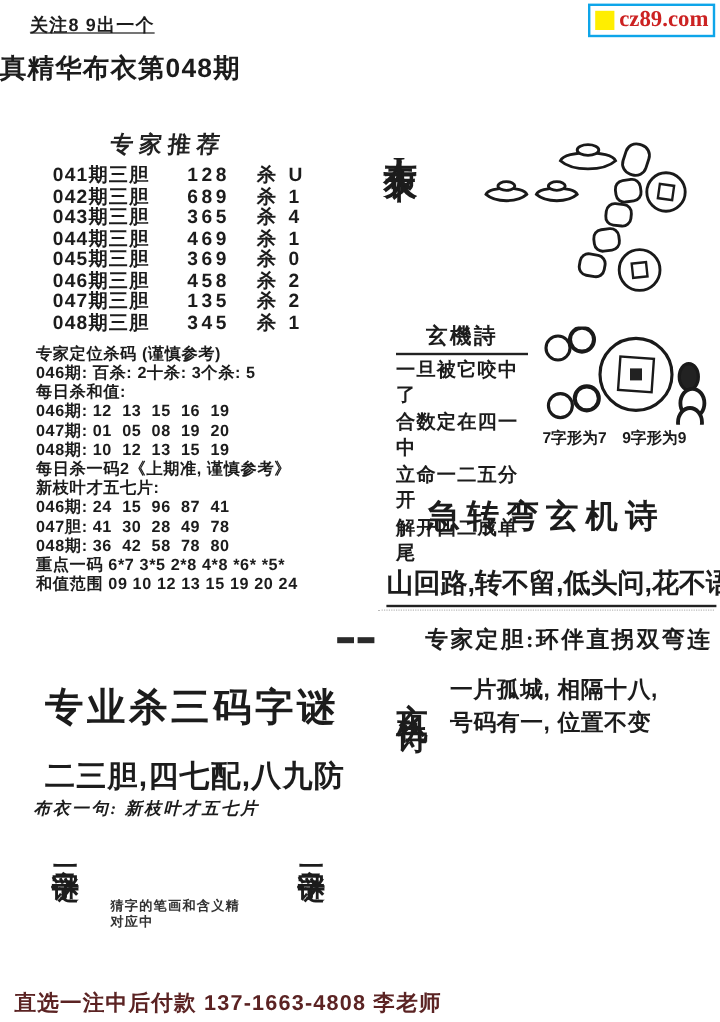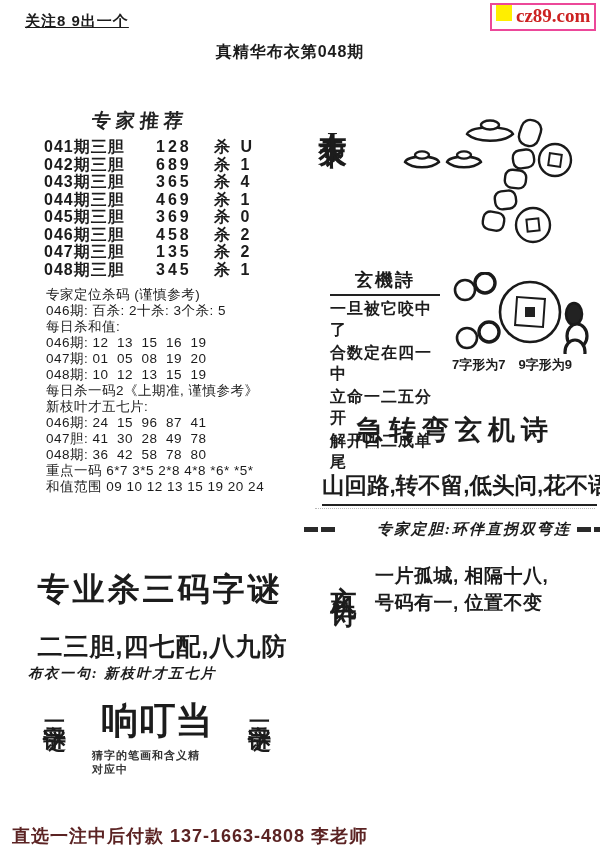--- a/index.html
+++ b/index.html
@@ -8,37 +8,37 @@
     font-family:"Liberation Sans", sans-serif;
     background:#ffffff; color:#1c1c1c;
     position:relative; overflow:hidden;
   }
   #sheet { position:absolute; inset:0; width:600px; height:852px; background:#fff; }
 
   
   .focus-note { position:absolute; left:25px; top:12px; font-size:15px; font-weight:bold;
     text-decoration:underline; letter-spacing:1px; }
   .logo { position:absolute; left:490px; top:3px; width:106px; height:28px;
-    border:2px solid #ec4899; background:#fff; display:flex; padding:0 4px; gap:4px; }
+    border:2px solid #0ea5e9; background:#fff; display:flex; align-items:center; padding:0 4px; gap:4px; }
   .logo .sq { width:16px; height:16px; background:#ffee00; flex:0 0 auto; }
   .logo .txt { color:#cc2222; font-family:"Liberation Serif", serif; font-weight:bold; font-size:19px; }
-  .sheet-title { position:absolute; left:0; top:42px; width:580px; text-align:center;
-    font-size:16px; font-weight:bold; letter-spacing:1px; }
+  .sheet-title { position:absolute; left:0; top:42px; width:580px; text-align:left;
+    font-size:22px; font-weight:bold; letter-spacing:1px; }
 
   
   .expert-header { position:absolute; left:92px; top:108px; font-size:19px; font-weight:bold;
     font-family:"Liberation Serif", serif; letter-spacing:5px; transform:skewX(-6deg); color:#222; }
   .dan-table { position:absolute; left:44px; top:138px; width:230px; }
   .dan-row { display:flex; font-size:16px; font-weight:bold; line-height:17.5px; letter-spacing:1px; }
   .dan-row .p { width:112px; }
   .dan-row .n { width:58px; letter-spacing:3px; }
   .dan-row .k { width:60px; letter-spacing:3px; }
 
   .kill-section { position:absolute; left:30px; top:287px; width:285px; }
-  .kline { font-size:13.5px; font-weight:normal; line-height:16px; white-space:pre; letter-spacing:0.5px;margin-left:16px; }
+  .kline { font-size:13.5px; font-weight:bold; line-height:16px; white-space:pre; letter-spacing:0.5px; }
 
   .riddle-title { position:absolute; left:30px; top:568px; width:260px; text-align:center;
     font-size:32px; font-weight:bold; font-family:"Liberation Serif", serif; letter-spacing:3px; }
   .riddle-main { position:absolute; left:25px; top:630px; width:275px; text-align:center;
     font-size:25px; font-weight:bold; letter-spacing:1px; }
   .buyi-sentence { position:absolute; left:28px; top:665px; font-size:14px; font-weight:bold;
     font-family:"Liberation Serif", serif; font-style:italic; letter-spacing:2px; }
 
   .vert { writing-mode:vertical-rl; text-orientation:upright; }
   .tcl-left  { position:absolute; left:40px;  top:702px; font-size:23px; font-weight:bold; letter-spacing:4px; }
@@ -60,22 +60,22 @@
   .shape-caption { position:absolute; left:452px; top:356px; width:160px; font-size:13px;
     font-weight:bold; white-space:nowrap; overflow:hidden; }
 
   .sharp-title { position:absolute; left:310px; top:412px; width:290px; text-align:center;
     font-size:27px; font-weight:bold; font-family:"Liberation Serif", serif; letter-spacing:6px; }
   .sharp-line { position:absolute; left:322px; top:470px; width:275px; font-size:22.5px;
     font-weight:bold; border-bottom:2px solid #222; padding-bottom:3px; white-space:nowrap; }
   .faint-dots { position:absolute; left:315px; top:508px; width:280px; border-top:1px dotted #b9b9b9; }
   .expert-dan { position:absolute; left:312px; top:520px; width:288px; display:flex;
     align-items:center; justify-content:center; gap:6px; }
-  .expert-dan .txt { font-size:15px; font-weight:bold; font-family:"Liberation Serif", serif;
-    font-style:italic; letter-spacing:2px; white-space:nowrap;margin-left:36px; }
+  .expert-dan .txt { font-size:19px; font-weight:bold; font-family:"Liberation Serif", serif;
+    letter-spacing:2px; white-space:nowrap;margin-left:36px; }
   .dashes { display:flex; gap:3px; }
   .dashes i { display:block; width:14px; height:5px; background:#2a2a2a; }
 
   .bottom-xj-vert { position:absolute; left:326px; top:565px; font-size:26px; font-weight:bold;
     font-family:"Liberation Serif", serif; line-height:34px; letter-spacing:8px; }
   .bottom-poem { position:absolute; left:375px; top:562px; width:225px; font-size:19px;
     font-weight:bold; line-height:27px; letter-spacing:0.5px; }
 
   .footer { position:absolute; left:12px; top:824px; font-size:18px; font-weight:bold;
     color:#5b2323; letter-spacing:1px; }
@@ -154,21 +154,20 @@
     <div class="kline">048期: 36  42  58  78  80</div>
     <div class="kline">重点一码 6*7 3*5 2*8 4*8 *6* *5*</div>
     <div class="kline">和值范围 09 10 12 13 15 19 20 24</div>
   </div>
 
   <div class="riddle-title">专业杀三码字谜</div>
   <div class="riddle-main">二三胆,四七配,八九防</div>
   <div class="buyi-sentence">布衣一句: 新枝叶才五七片</div>
 
   <div class="tcl-left vert">三字谜</div>
-  <div class="tc-answer">响叮当</div>
   <div class="tc-note">
     <div>猜字的笔画和含义精</div>
     <div>对应中</div>
   </div>
   <div class="tcl-right vert">三字谜</div>
 
   <div class="buyi-vert vert">布衣天下I</div>
 
   <svg class="ingot-draw" width="200" height="145" viewBox="0 0 200 145">
 

